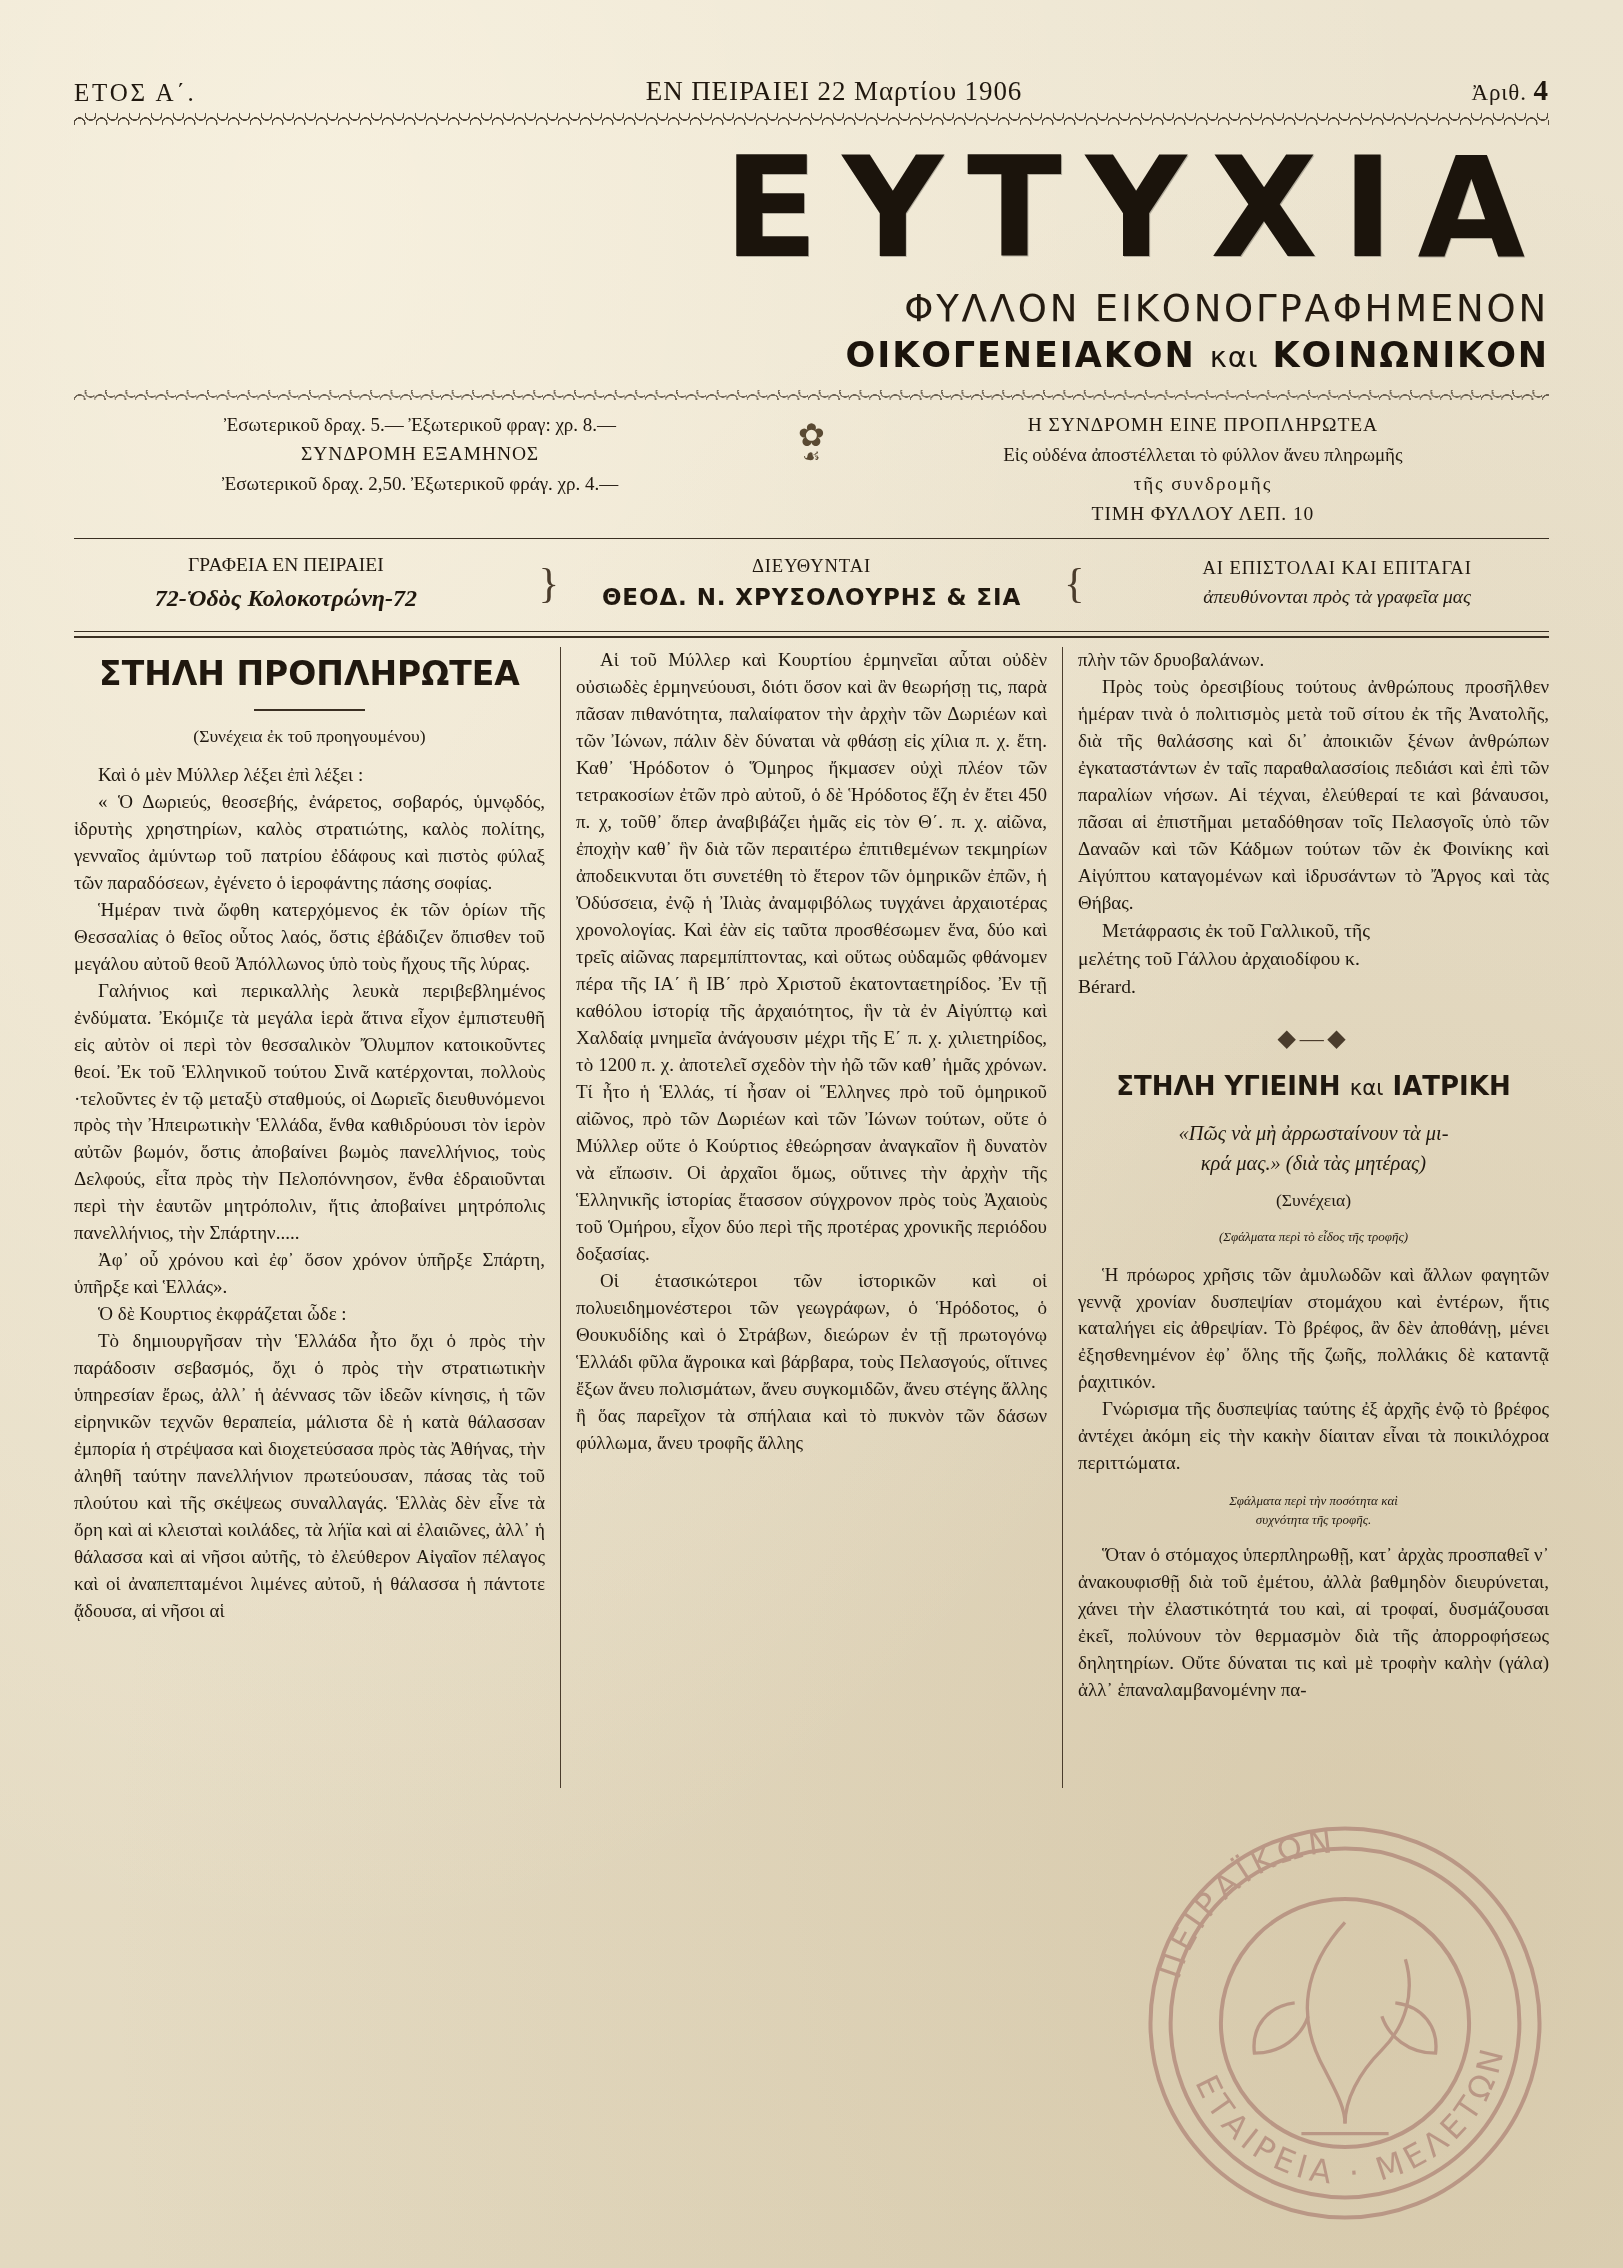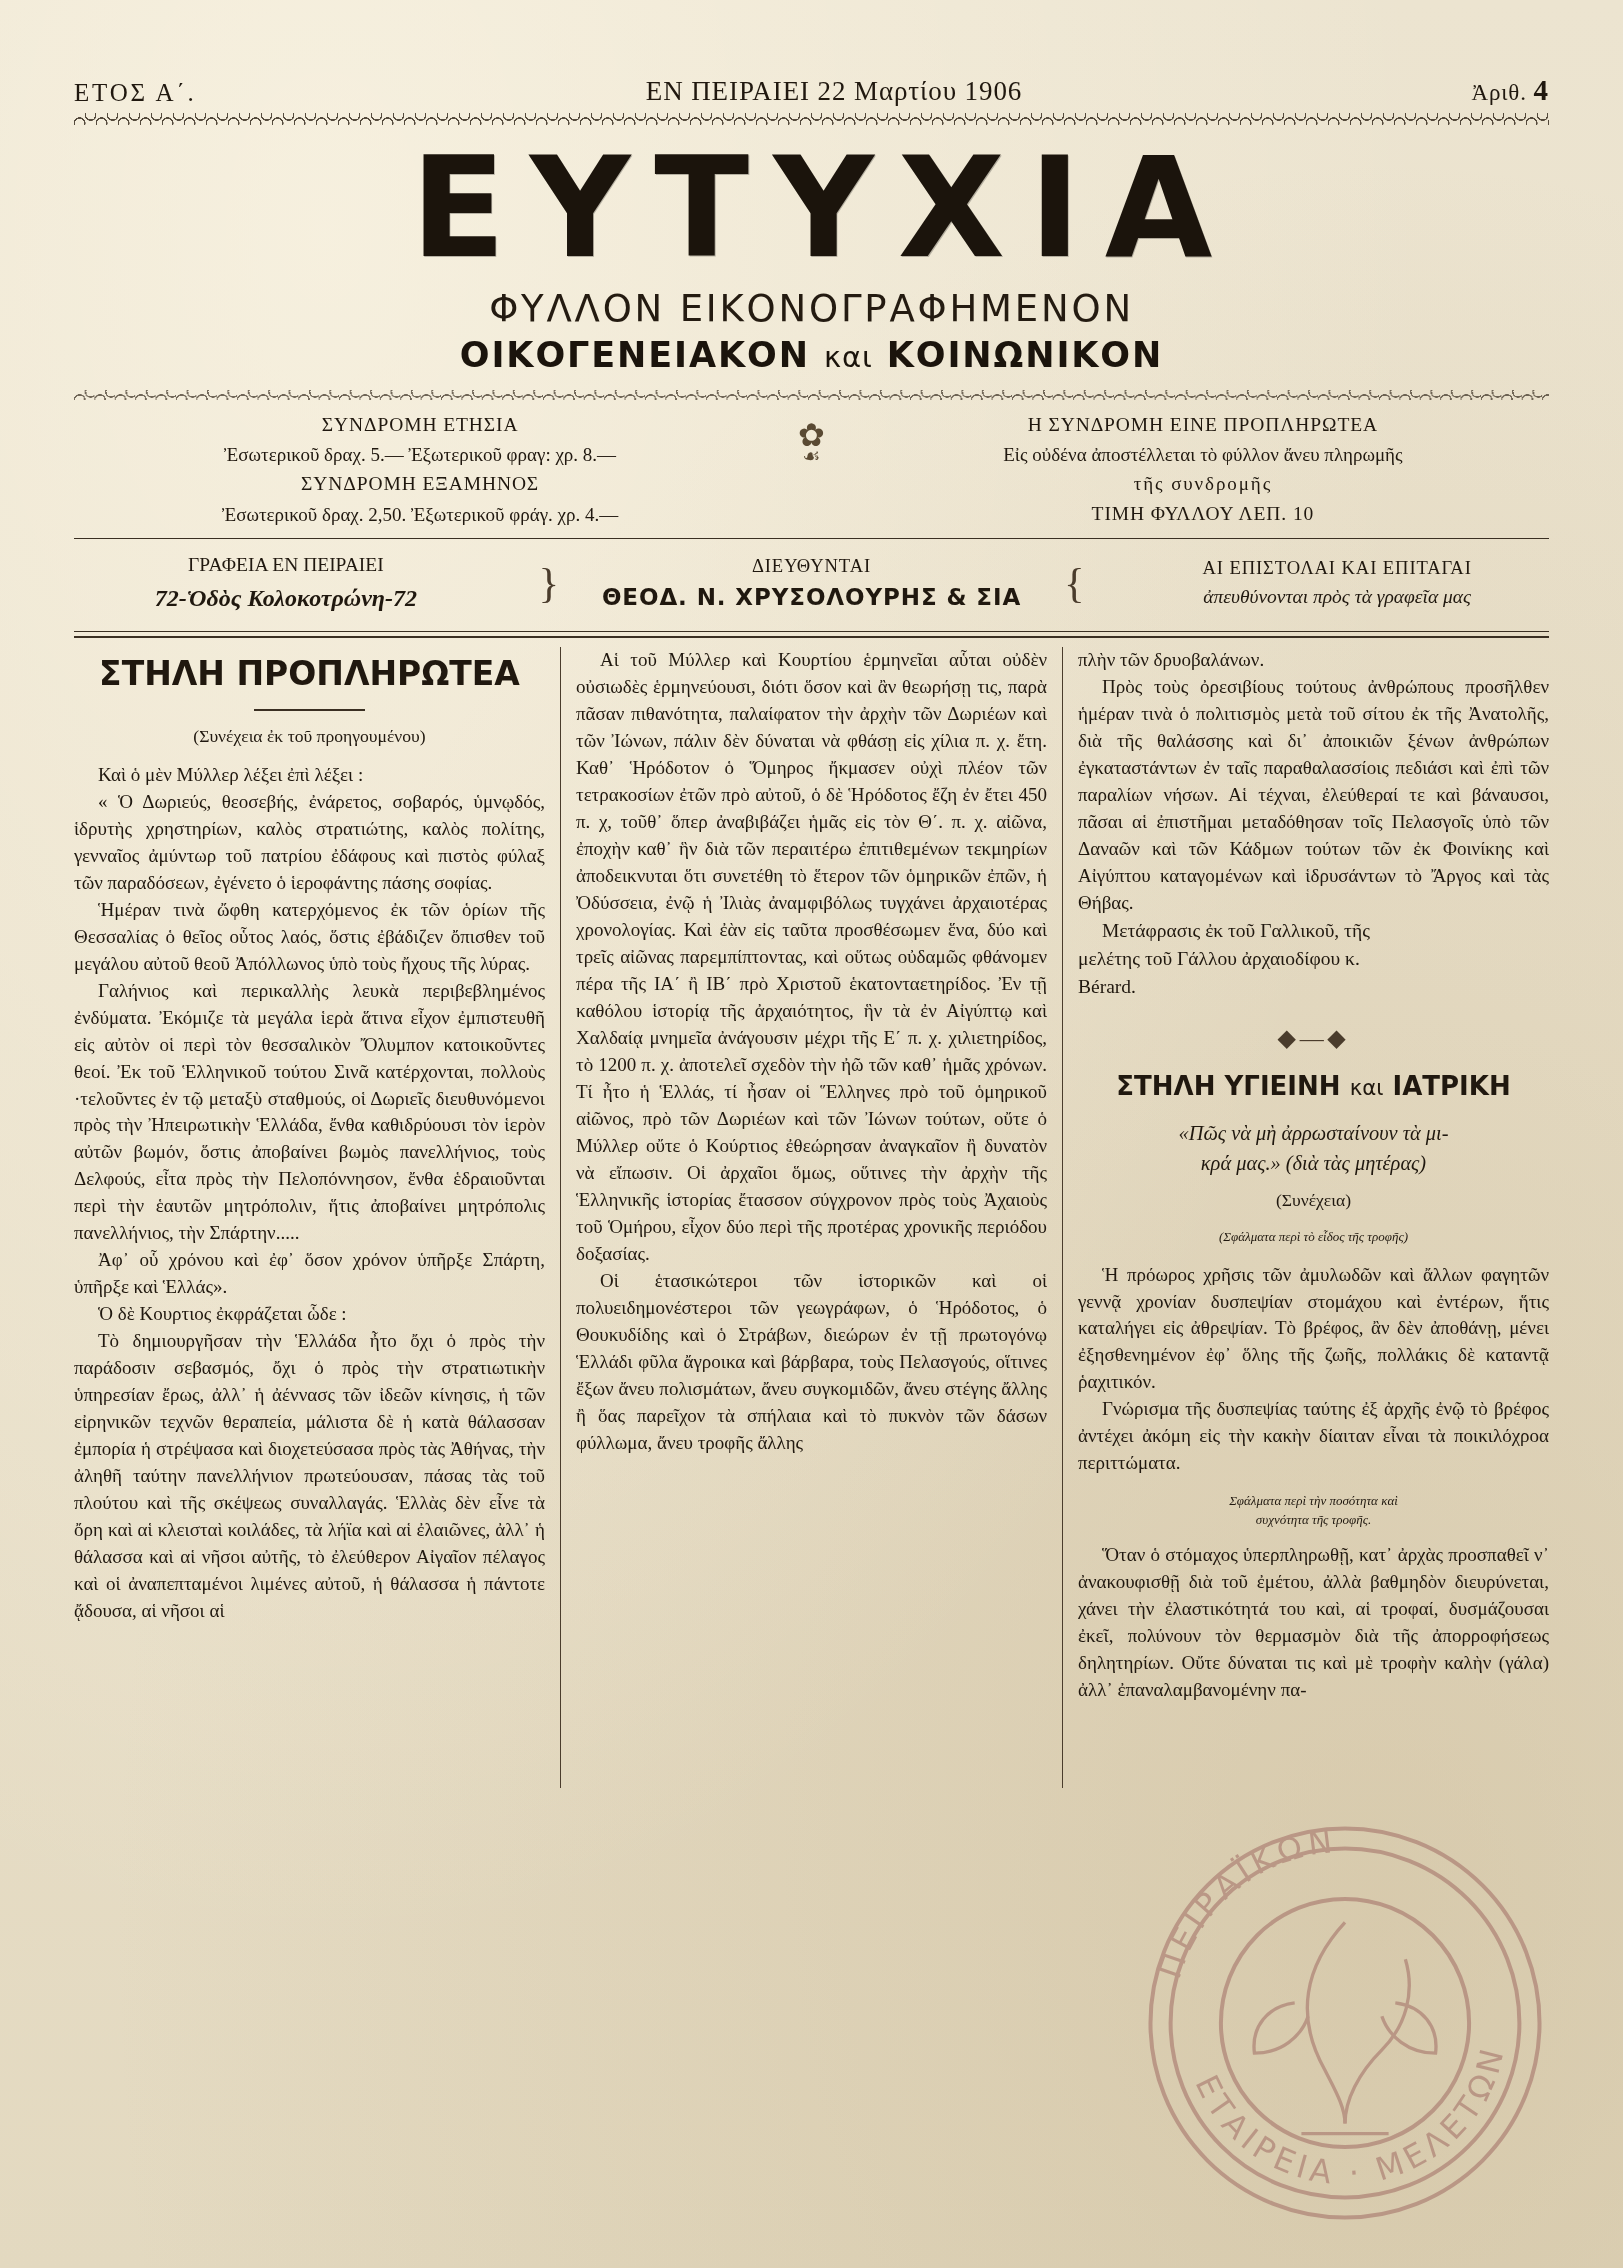--- a/index.html
+++ b/index.html
@@ -39,21 +39,21 @@
     background-image:radial-gradient(circle at 5.6px 10.2px, transparent 4.6px, #3a2f22 4.6px, #3a2f22 5.8px, transparent 6.1px),
                      radial-gradient(circle at 16.7px 1.9px, transparent 4.6px, #3a2f22 4.6px, #3a2f22 5.8px, transparent 6.1px);
     background-size:22px 12px;
     background-repeat:repeat-x;
     opacity:.85;
   }
   .wave.thin{height:10.2px;background-size:20.4px 10.2px;opacity:.7;}
 
   
   .masthead{
-    text-align:center;
+    text-align:right;
     margin-top:13px;
   }
   .masthead .title{
     font-family:"DejaVu Sans", sans-serif;
     font-weight:bold;
     font-size:139px;
     letter-spacing:24px;
     line-height:1.02;
     text-indent:24px;
     color:#1b140c;
@@ -188,21 +188,20 @@
       <span>ΟΙΚΟΓΕΝΕΙΑΚΟΝ</span>
       <span class="kai">και</span>
       <span>ΚΟΙΝΩΝΙΚΟΝ</span>
     </div>
   </div>
 
   <div class="wave thin" style="margin-top:15px;"></div>
 
   <div class="band">
     <div class="col left">
-      <div class="ttl">ΣΥΝΔΡΟΜΗ ΕΤΗΣΙΑ</div>
       <div>Ἐσωτερικοῦ δραχ. 5.—  Ἐξωτερικοῦ φραγ: χρ. 8.—</div>
       <div class="ttl">ΣΥΝΔΡΟΜΗ ΕΞΑΜΗΝΟΣ</div>
       <div>Ἐσωτερικοῦ δραχ. 2,50. Ἐξωτερικοῦ φράγ. χρ. 4.—</div>
     </div>
     <div class="orn">✿<span class="d2">☙</span></div>
     <div class="col right">
       <div class="ttl">Η ΣΥΝΔΡΟΜΗ ΕΙΝΕ ΠΡΟΠΛΗΡΩΤΕΑ</div>
       <div>Εἰς οὐδένα ἀποστέλλεται τὸ φύλλον ἄνευ πληρωμῆς</div>
       <div class="sp">τῆς συνδρομῆς</div>
       <div class="ttl">ΤΙΜΗ ΦΥΛΛΟΥ ΛΕΠ. 10</div>

